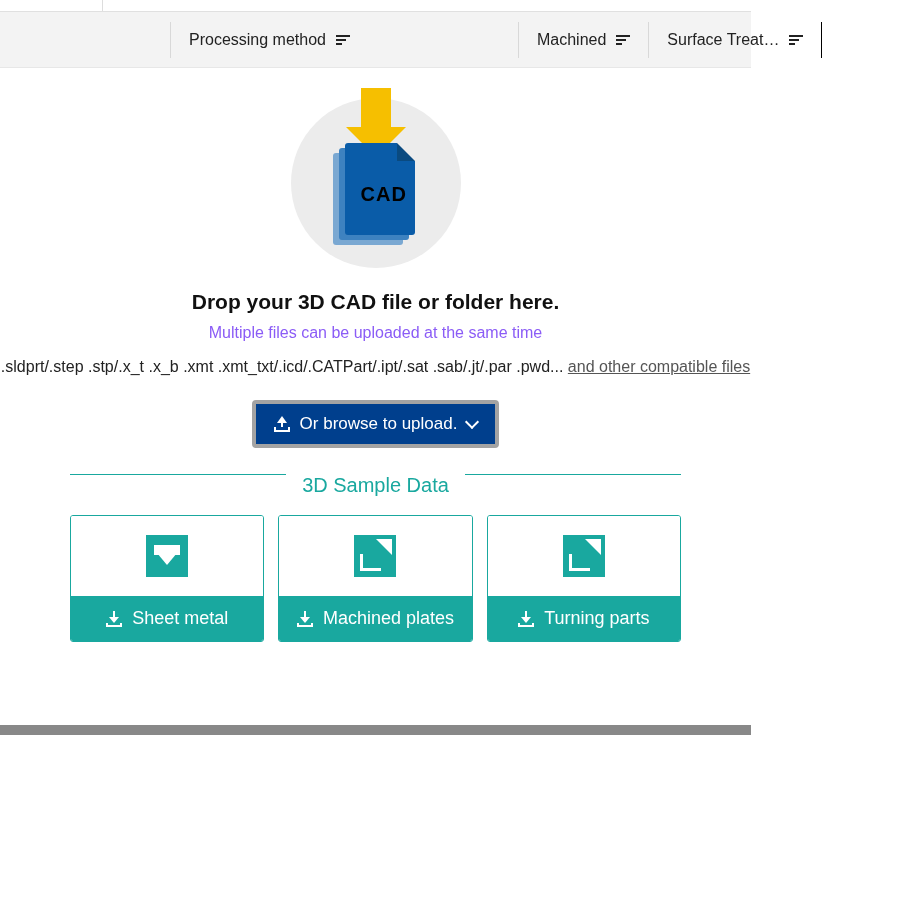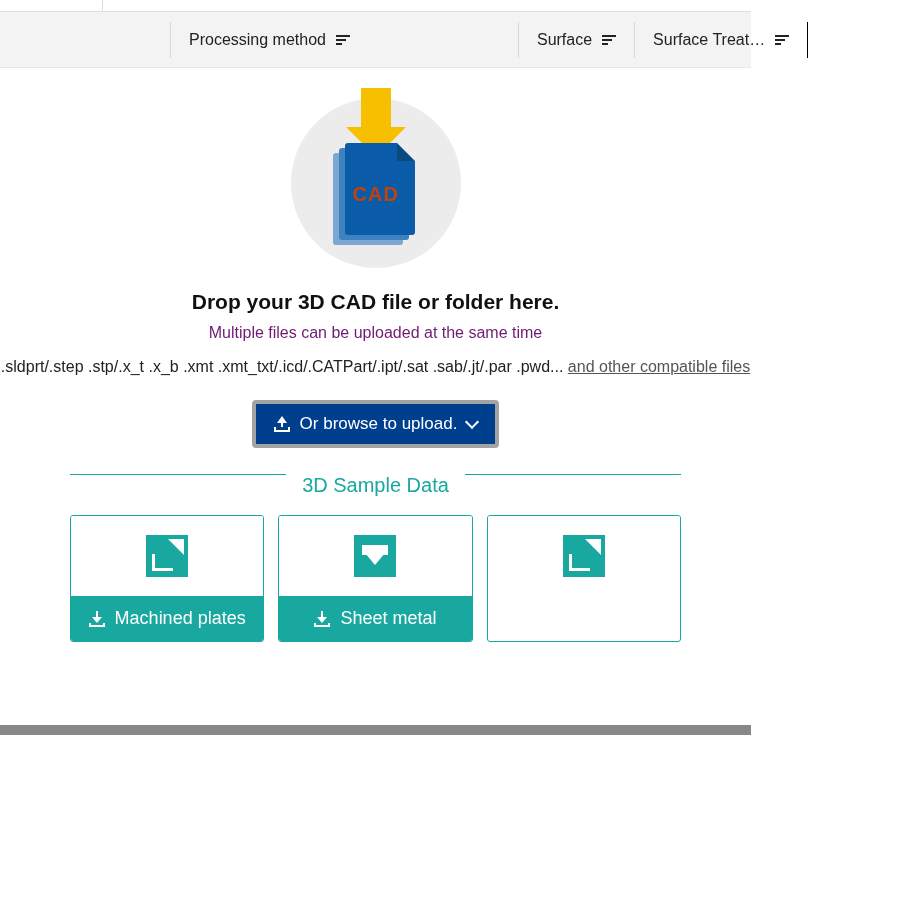--- a/index.html
+++ b/index.html
@@ -98,22 +98,22 @@
   .cad-page.p1 { left: 12px; top: 0px; background:#0a5ca8;}
   .cad-page.p1::before{
     content:'';
     position:absolute;
     right:0; top:0;
     border-top: 18px solid #ececec;
     border-left: 18px solid #0a4a80;
   }
   .cad-label{
     position:absolute;
-    left:20px; top:40px;
-    color:#c2410c;
+    left:28px; top:40px;
+    color:#000000;
     font-size:20px;
     font-weight:bold;
     letter-spacing:1px;
   }
   .yellow-arrow {
     position: absolute;
     top: -10px;
     left: 50%;
     transform: translateX(-50%);
   }
@@ -131,21 +131,21 @@
     margin-top:-1px;
   }
   .drop-title {
     font-size: 21px;
     color: #111;
     font-weight: bold;
     margin-top: 22px;
   }
   .drop-sub {
     font-size: 16px;
-    color: #701a75;
+    color: #8b5cf6;
     margin-top: 10px;
   }
   .ext-line {
     font-size: 16px;
     color: #222;
     margin-top: 16px;
   }
   .ext-line .more {
     text-decoration: underline;
     color: #555;
@@ -342,21 +342,21 @@
   <div class="filter-item">
     <span>Processing method</span>
     <span class="filter-icon">
           <span></span>
           <span></span>
           <span></span>
         </span>
   </div>
   <div class="spacer-med"></div>
   <div class="filter-item">
-    <span>Surface</span>
+    <span>Machined</span>
     <span class="filter-icon">
           <span></span>
           <span></span>
           <span></span>
         </span>
   </div>
   <div class="filter-item">
     <span>Surface Treat…</span>
     <span class="filter-icon">
           <span></span>
@@ -394,46 +394,52 @@
     <span class="chev"></span>
   </button>
 
   <div class="sample-section">
     <div class="sample-title-row">
       <div class="line"></div>
       <div class="sample-title">3D Sample Data</div>
       <div class="line"></div>
     </div>
     <div class="cards">
-      <div class="card">
-        <div class="card-top">
-              <div class="card-icon plate"></div>
-            </div>
-        <div class="card-bottom">
-          <span class="dl-icon">
-                <span class="dl-tray"></span>
-              </span>
-          <span>Machined plates</span>
-        </div>
-      </div>
       <div class="card">
         <div class="card-top">
               <div class="card-icon sheet"></div>
             </div>
         <div class="card-bottom">
           <span class="dl-icon">
                 <span class="dl-tray"></span>
               </span>
           <span>Sheet metal</span>
         </div>
       </div>
       <div class="card">
         <div class="card-top">
               <div class="card-icon plate"></div>
             </div>
+        <div class="card-bottom">
+          <span class="dl-icon">
+                <span class="dl-tray"></span>
+              </span>
+          <span>Machined plates</span>
+        </div>
+      </div>
+      <div class="card">
+        <div class="card-top">
+              <div class="card-icon plate"></div>
+            </div>
+        <div class="card-bottom">
+          <span class="dl-icon">
+                <span class="dl-tray"></span>
+              </span>
+          <span>Turning parts</span>
+        </div>
       </div>
     </div>
   </div>
 </div>
 
 <div class="footer-bar"></div>
 
 </div>
 
 </body></html>

